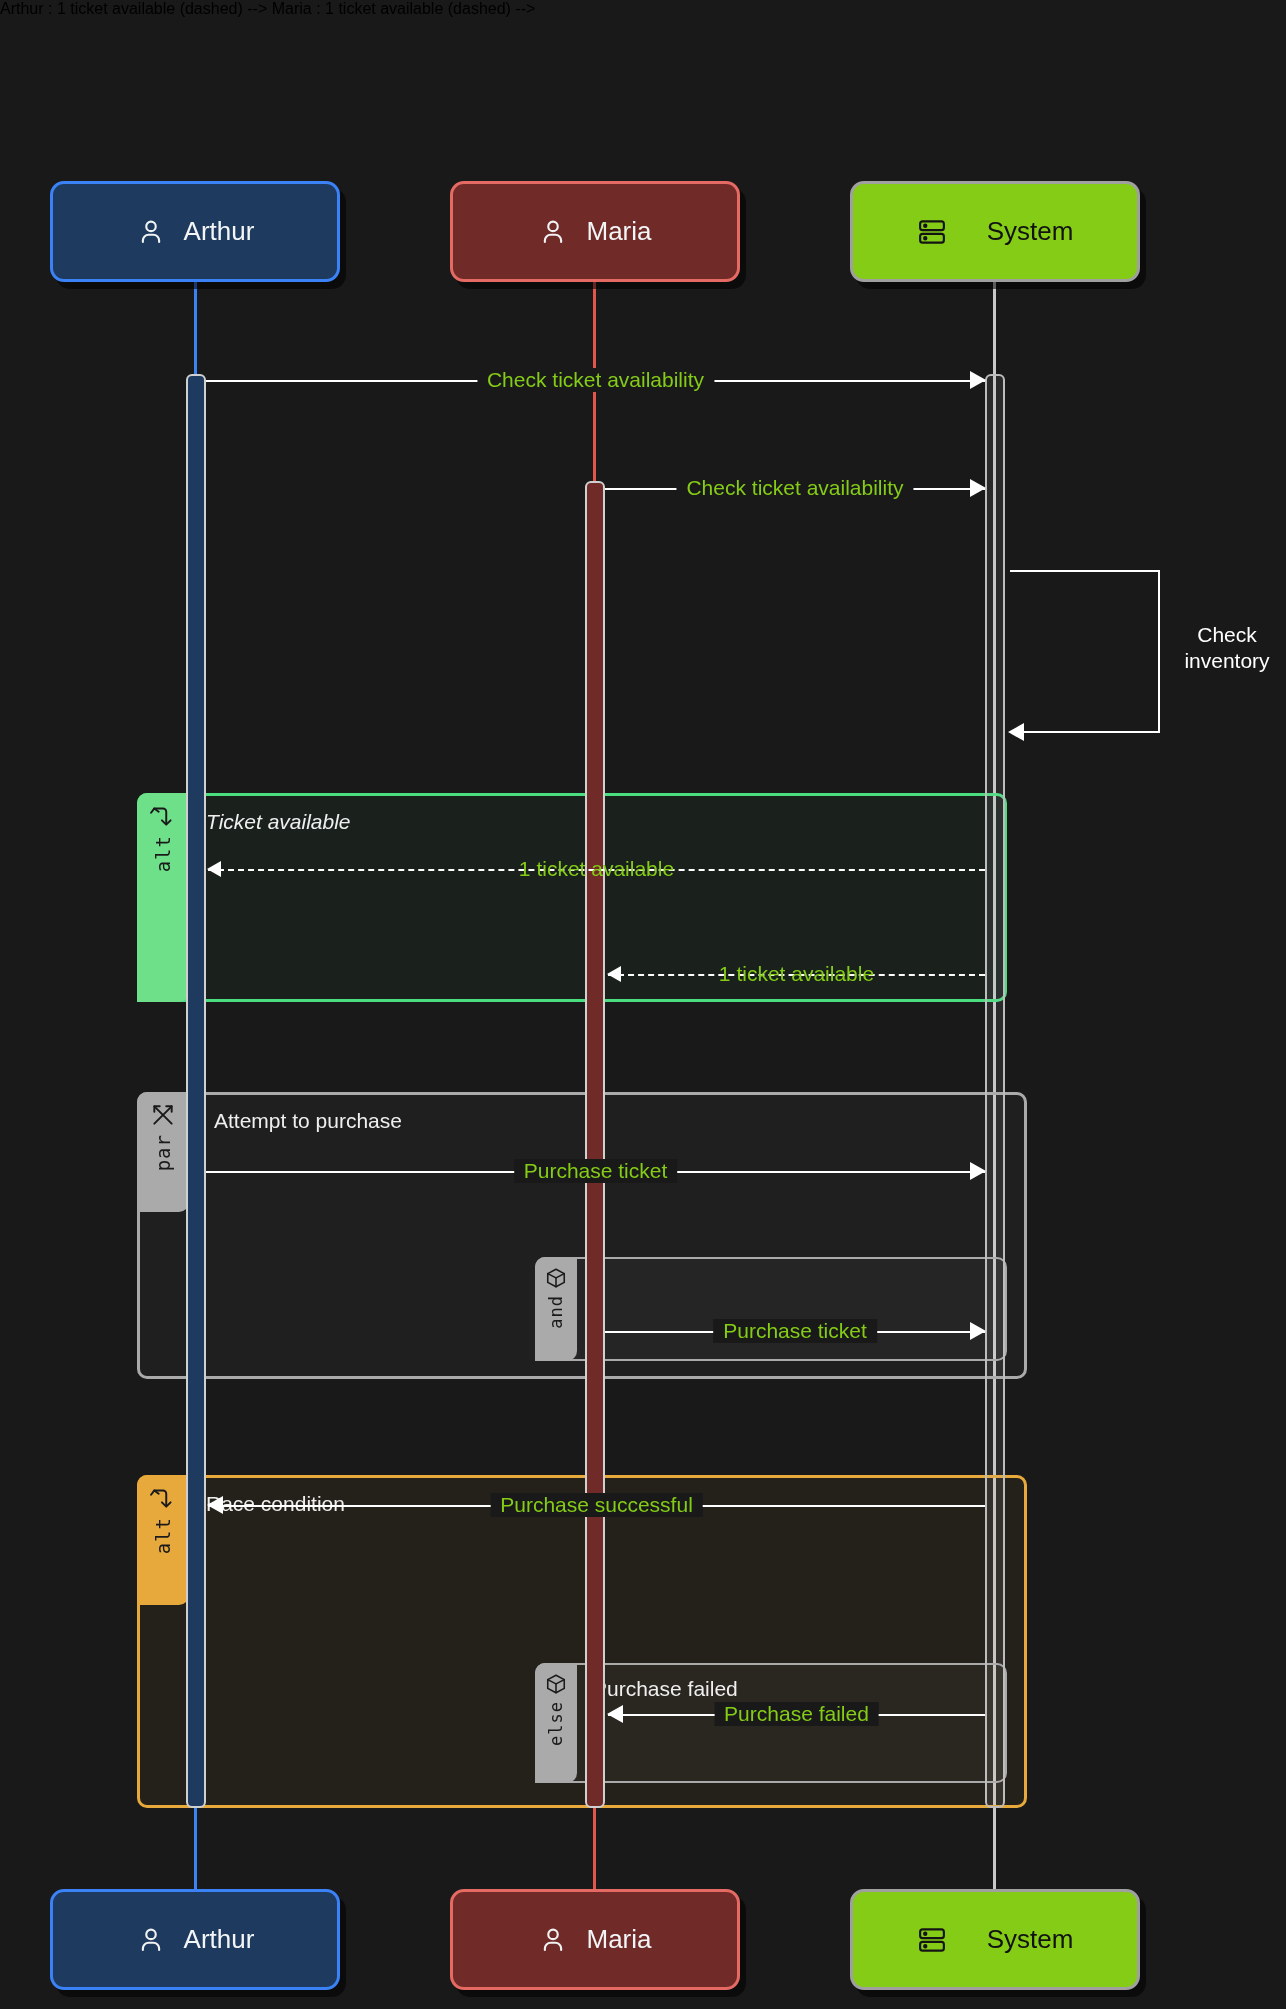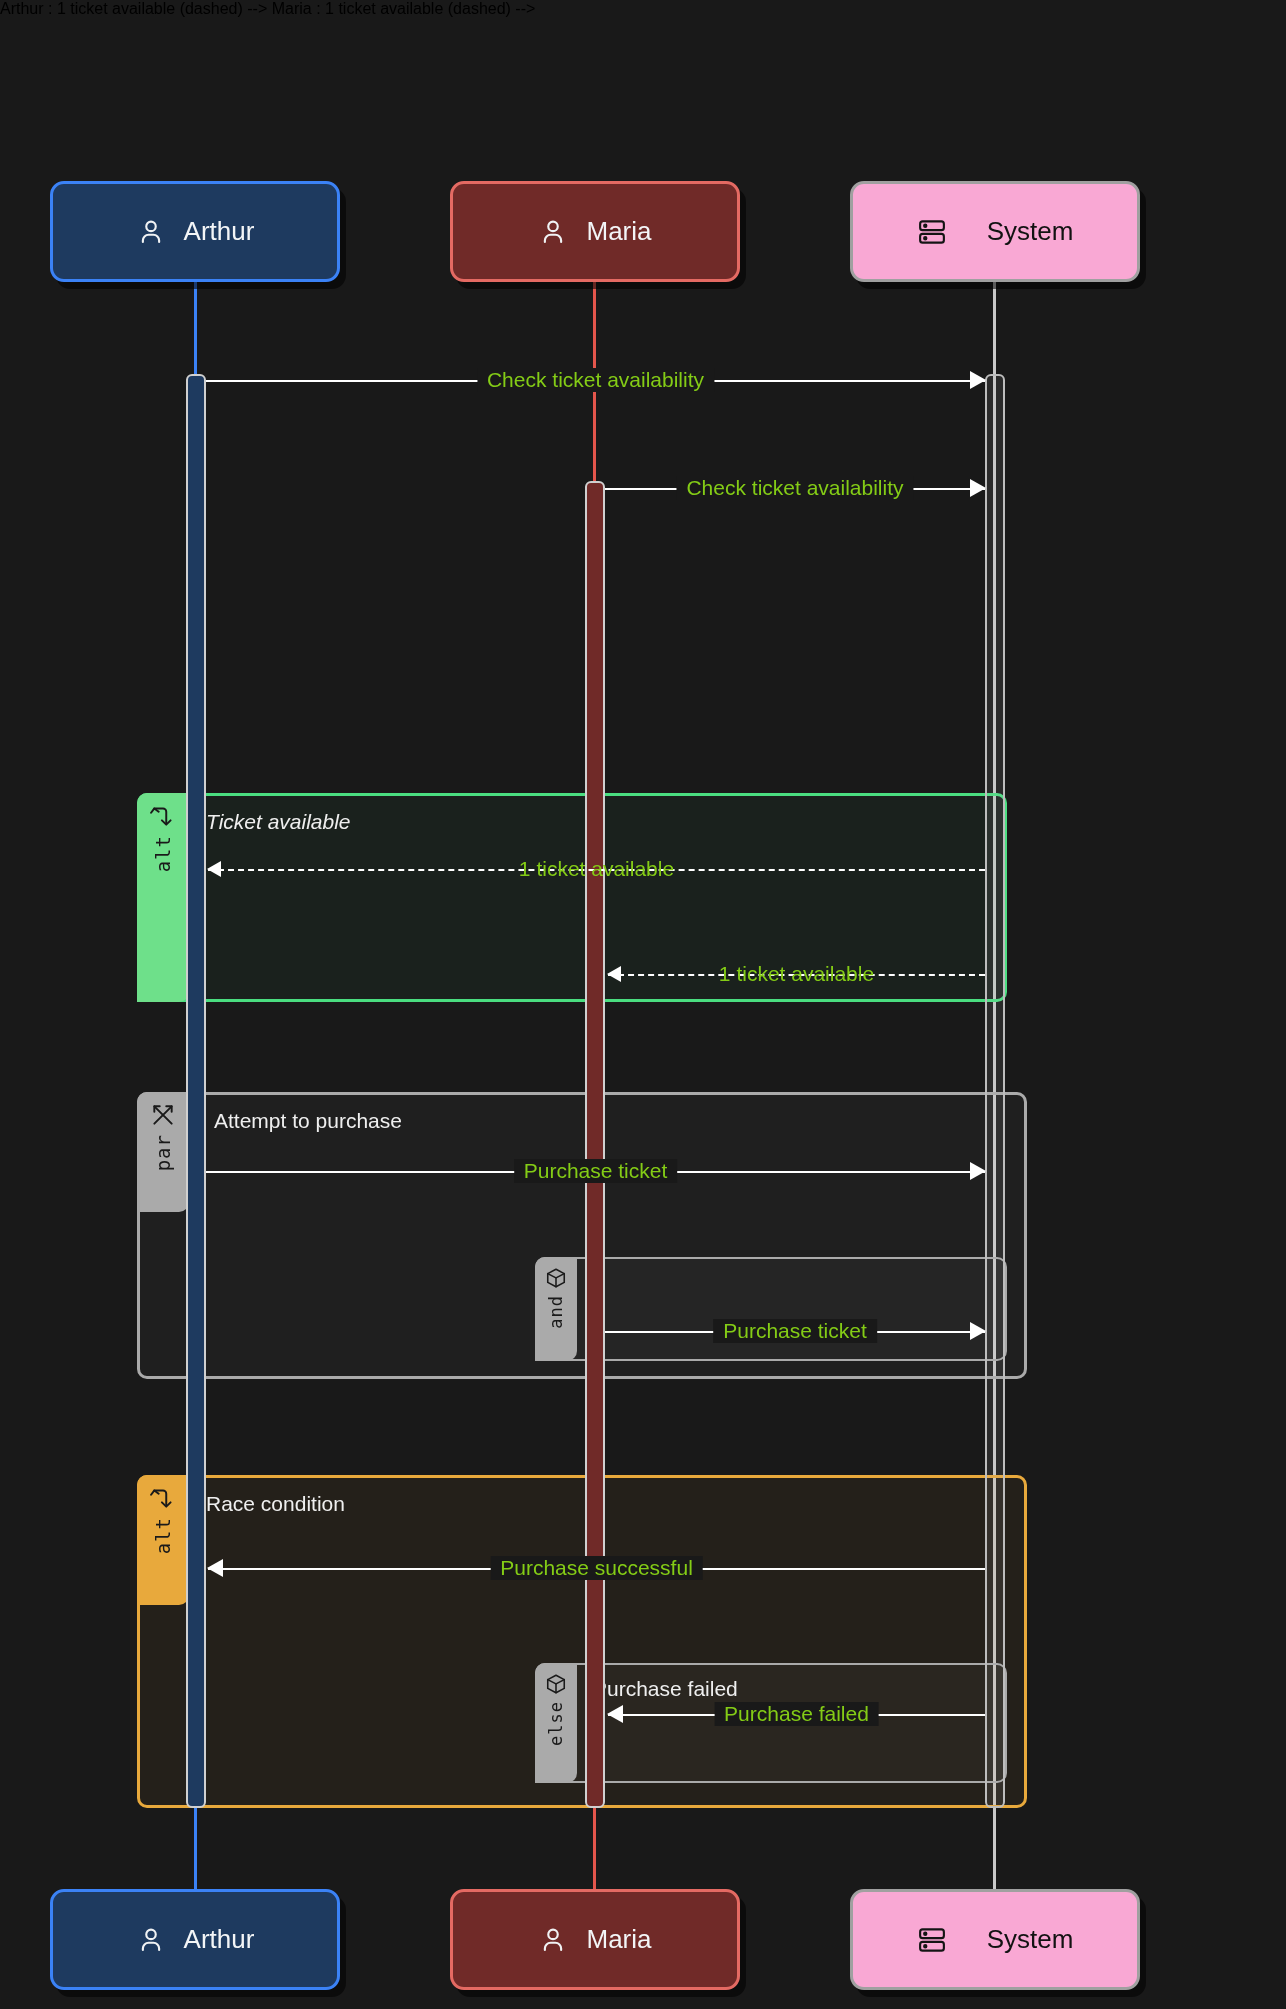--- a/index.html
+++ b/index.html
@@ -23,21 +23,21 @@
     position: absolute;
     display: flex; align-items: center; justify-content: center;
     gap: 18px;
     border-radius: 14px;
     box-shadow: 6px 7px 0 rgba(0,0,0,0.55);
     font-size: 26px;
   }
   .actor .aname { white-space: nowrap; }
   .actor-blue  { background: #1e3a5f; border: 3px solid #3b82f6; color: #f3f5f7; }
   .actor-red   { background: #702a28; border: 3px solid #e46a63; color: #f3f5f7; }
-  .actor-gray  { background: #f9a8d4; border: 3px solid #a0a0a0; color: #121212; gap: 40px; }
+  .actor-gray  { background: #84cc16; border: 3px solid #a0a0a0; color: #121212; gap: 40px; }
 
   .ico { display:block; }
 
   
   .lifeline { position: absolute; width: 3px; }
   .ll-blue { background: #3b82f6; }
   .ll-red  { background: #e4564c; }
   .ll-gray { background: #c9c9c9; }
 
   
@@ -225,20 +225,28 @@
   </div>
 
   
   <div class="msg" style="left:605px; top:487px; width:380px;">
     <div class="line"></div>
     <div class="arrow-r"></div>
     <div class="cap ctr">Check ticket availability</div>
   </div>
 
   
+  <div class="selfloop" style="left:1010px; top:570px; width:160px; height:165px;">
+    <div class="seg" style="left:0; top:0; width:150px; height:2px;"></div>
+    <div class="seg" style="left:148px; top:0; width:2px; height:163px;"></div>
+    <div class="seg" style="left:0; top:161px; width:150px; height:2px;"></div>
+    <div class="arrow-l" style="position:absolute; left:-2px; top:162px; transform:translateY(-50%);"></div>
+    <div class="lbl" style="left:142px; top:52px; width:150px; text-align:center;">Check
+inventory</div>
+  </div>
 
    Arthur : 1 ticket available (dashed) --&gt;
   <div class="msg dashed" style="left:208px; top:868px; width:777px;">
     <div class="line"></div>
     <div class="arrow-l" style="border-right-width:14px; border-top-width:8px; border-bottom-width:8px;"></div>
     <div class="cap ctr" style="background:transparent;">1 ticket available</div>
   </div>
 
    Maria : 1 ticket available (dashed) --&gt;
   <div class="msg dashed" style="left:608px; top:973px; width:377px;">
@@ -255,21 +263,21 @@
   </div>
 
   
   <div class="msg" style="left:605px; top:1330px; width:380px;">
     <div class="line"></div>
     <div class="arrow-r"></div>
     <div class="cap ctr">Purchase ticket</div>
   </div>
 
   
-  <div class="msg" style="left:208px; top:1567px; width:777px;">
+  <div class="msg" style="left:208px; top:1504px; width:777px;">
     <div class="line"></div>
     <div class="arrow-l"></div>
     <div class="cap ctr">Purchase successful</div>
   </div>
 
   
   <div class="msg" style="left:608px; top:1713px; width:377px;">
     <div class="line"></div>
     <div class="arrow-l"></div>
     <div class="cap ctr">Purchase failed</div>

